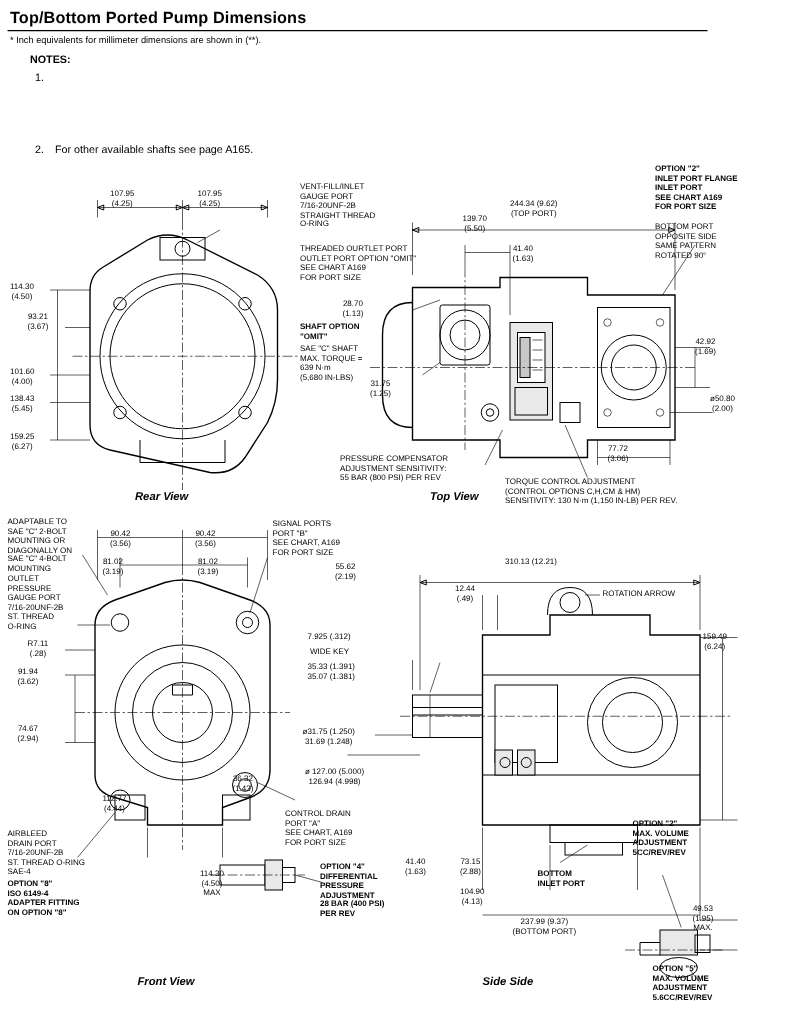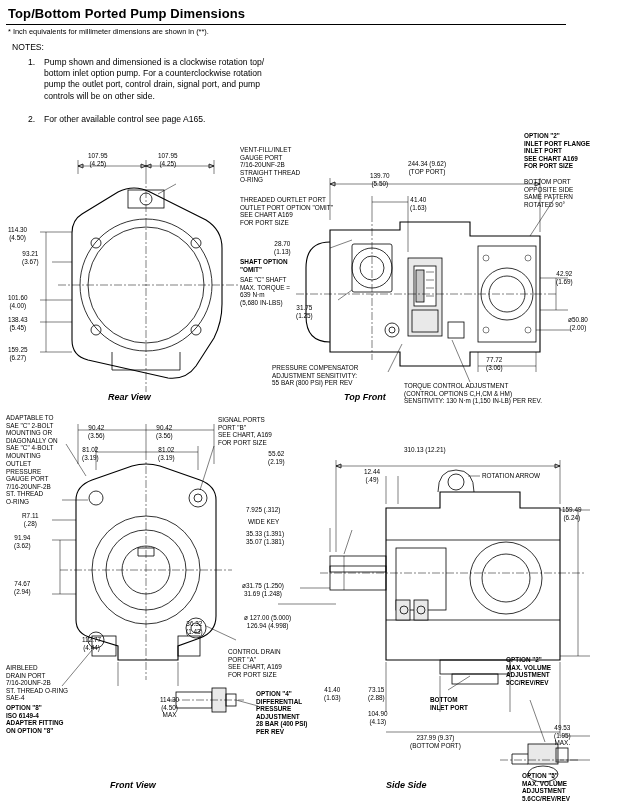--- a/index.html
+++ b/index.html
@@ -12,21 +12,21 @@
 
   
   .title{
     position:absolute;left:8px;top:6px;
     font-size:13px;font-weight:bold;letter-spacing:.1px;
   }
   .rule{
     position:absolute;left:6px;top:24px;width:560px;height:1px;background:#000;
   }
   .subnote{position:absolute;left:8px;top:27px;font-size:7.4px;}
-  .notes-head{position:absolute;left:12px;top:42px;font-size:8.6px;font-weight:normal;}
+  .notes-head{position:absolute;left:24px;top:42px;font-size:8.6px;font-weight:bold;}
   .note{position:absolute;font-size:8.6px;line-height:11.2px;}
   .note .num{position:absolute;left:-16px;top:0;}
 
   
   .cap{position:absolute;font-size:6.4px;line-height:7.6px;white-space:pre;}
   .cap.b{font-weight:bold;}
   .dim{position:absolute;font-size:6.4px;line-height:7.6px;text-align:center;white-space:pre;}
   .viewlabel{position:absolute;font-size:9px;font-weight:bold;font-style:italic;}
 
   
@@ -44,28 +44,24 @@
 
 <div class="page">
 
   <div class="title">Top/Bottom Ported Pump Dimensions</div>
   <div class="rule"></div>
   <div class="subnote">* Inch equivalents for millimeter dimensions are shown in (**).</div>
   <div class="notes-head">NOTES:</div>
 
   <div class="note" style="left:44px;top:57px;width:300px;">
     <span class="num">1.</span>
-    <span style="white-space:pre-line;">Pump shown and dimensioned is a clockwise rotation top/
-bottom inlet option pump. For a counterclockwise rotation
-pump the outlet port, control drain, signal port, and pump
-controls will be on other side.</span>
   </div>
   <div class="note" style="left:44px;top:114px;width:300px;">
     <span class="num">2.</span>
-    <span style="white-space:pre-line;">For other available control see page A165.</span>
+    <span style="white-space:pre-line;">For other available shafts see page A165.</span>
   </div>
 
   <svg width="631" height="809">
 
     <g>
 
       <path class="ln2" d="M72 233 L72 340 Q72 356 88 360 L168 378 Q186 380 196 366 L214 338 Q222 322 222 304
                            L222 248 Q222 230 206 220 L150 192 Q134 184 118 192 L82 214 Q72 220 72 233 Z"></path>
 
       <circle class="ln" cx="146" cy="285" r="66"></circle>
@@ -334,21 +330,21 @@
   <div class="dim" style="left:274px;top:240px;">28.70
 (1.13)</div>
   <div class="dim" style="left:296px;top:304px;">31.75
 (1.25)</div>
   <div class="dim" style="left:556px;top:270px;">42.92
 (1.69)</div>
   <div class="dim" style="left:568px;top:316px;">ø50.80
 (2.00)</div>
   <div class="dim" style="left:486px;top:356px;">77.72
 (3.06)</div>
-  <div class="viewlabel" style="left:344px;top:392px;">Top Front</div>
+  <div class="viewlabel" style="left:344px;top:392px;">Top View</div>
 
   <div class="cap" style="left:6px;top:414px;">ADAPTABLE TO
 SAE "C" 2-BOLT
 MOUNTING OR
 DIAGONALLY ON
 SAE "C" 4-BOLT
 MOUNTING</div>
   <div class="cap" style="left:6px;top:460px;">OUTLET
 PRESSURE
 GAUGE PORT

